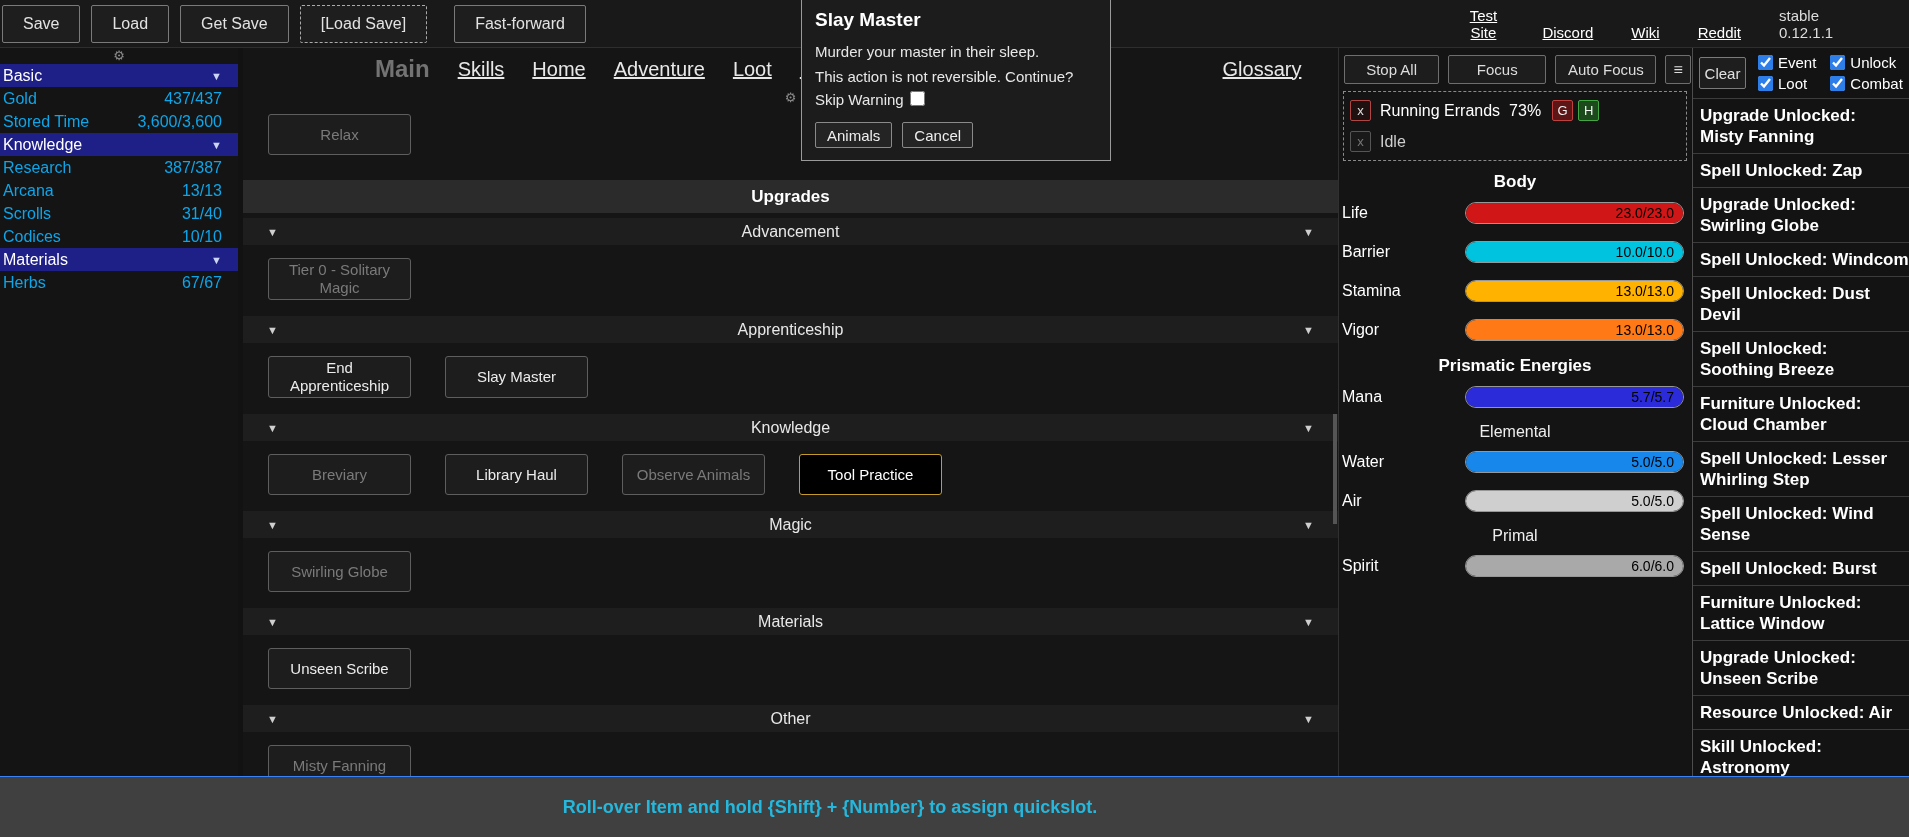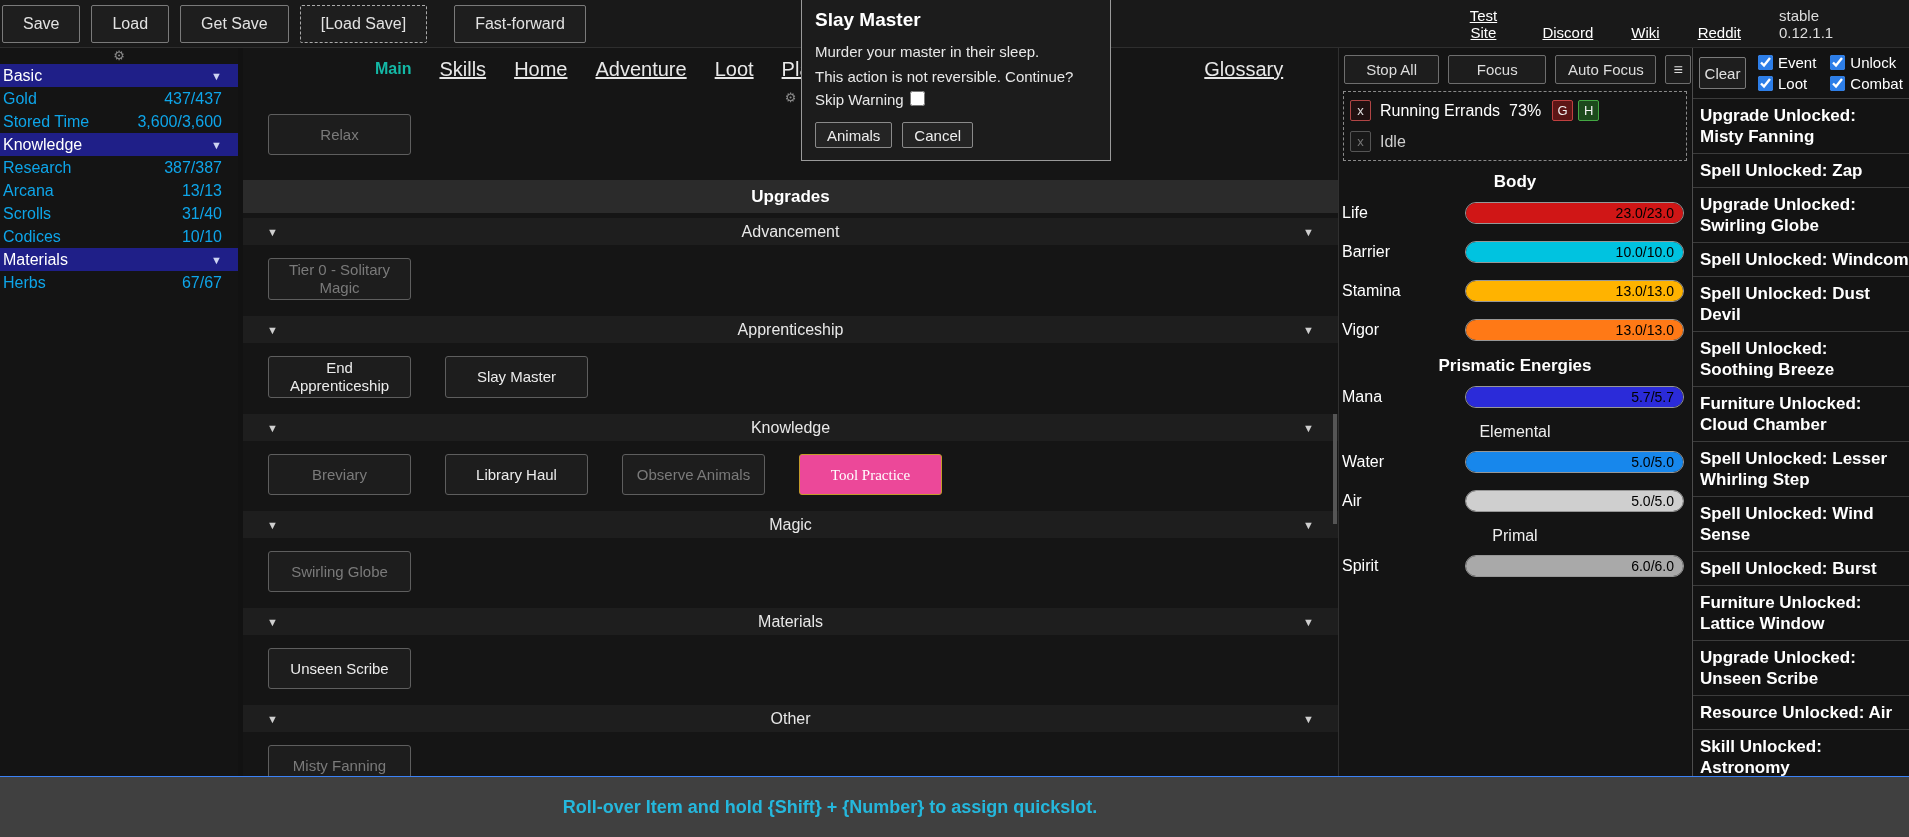--- a/index.html
+++ b/index.html
@@ -27,21 +27,21 @@
   .sidebar { position:absolute; top:48px; left:0; width:238px; bottom:61px; background:#141414; }
   .panel-gear { text-align:center; color:#8a8a8a; font-size:13px; height:16px; line-height:16px; cursor:pointer; }
   .res-header { display:flex; justify-content:space-between; align-items:center; height:23px; padding:0 16px 0 3px; color:#ffffff; font-size:16px; cursor:pointer; }
   .res-row { display:flex; justify-content:space-between; align-items:center; height:23px; padding:0 16px 0 3px; font-size:16px; color:#0ea5e9;text-align:center; }
   .caret { font-size:11px; color:#cdd4f2; }
 
   
   .center { position:absolute; top:48px; left:243px; width:1096px; bottom:61px; background:#151515; overflow:hidden; border-right:1px solid #303030; }
   .tabs { height:42px; display:flex; align-items:center; gap:28px; padding-left:132px; }
   .tab { font-size:20px; color:#e8e8e8; text-decoration:underline; cursor:pointer; white-space:nowrap; }
-  .tab.active { font-size:16px; font-weight:bold; color:#14b8a6; text-decoration:none; }
+  .tab.active { font-size:24px; font-weight:bold; color:#737373; text-decoration:none; }
   .tab-spacer { width:310px; }
   .btn-row { display:flex; gap:34px; margin:13px 0 0 25px; }
   .btn-row.first { margin-top:8px; }
   .ubtn { width:143px; min-height:41px; background:#1d1d1d; border:1px solid #5e5e5e; color:#ececec; font-size:15px; border-radius:3px; padding:2px 6px; line-height:18px; }
   .ubtn.disabled { color:#7a7a7a; }
   .ubtn.active-gold { border-color:#c29b2a; color:#ffffff; }
   .upgrades-title { margin-top:25px; height:33px; line-height:33px; text-align:center; background:#2b2b2b; color:#ffffff; font-weight:bold; font-size:17px; }
   .section-header { position:relative; margin-top:16px; height:27px; background:#1e1e1e; display:flex; align-items:center; justify-content:space-between; padding:0 24px; font-size:16px; color:#e8e8e8; cursor:pointer; }
   .section-header.first { margin-top:5px; }
   .sec-label { position:absolute; left:0; right:0; text-align:center; pointer-events:none; }
@@ -197,21 +197,21 @@
 
   <div class="section-header">
     <span class="caret">▼</span>
     <span class="sec-label">Knowledge</span>
     <span class="caret">▼</span>
   </div>
   <div class="btn-row">
     <button class="ubtn disabled">Breviary</button>
     <button class="ubtn">Library Haul</button>
     <button class="ubtn disabled">Observe Animals</button>
-    <button class="ubtn active-gold" style="background-color: #ec4899; font-family: Liberation Serif, serif;">Tool Practice</button>
+    <button class="ubtn active-gold" style="background-color: #000000;">Tool Practice</button>
   </div>
 
   <div class="section-header">
     <span class="caret">▼</span>
     <span class="sec-label">Magic</span>
     <span class="caret">▼</span>
   </div>
   <div class="btn-row">
     <button class="ubtn disabled">Swirling Globe</button>
   </div>

